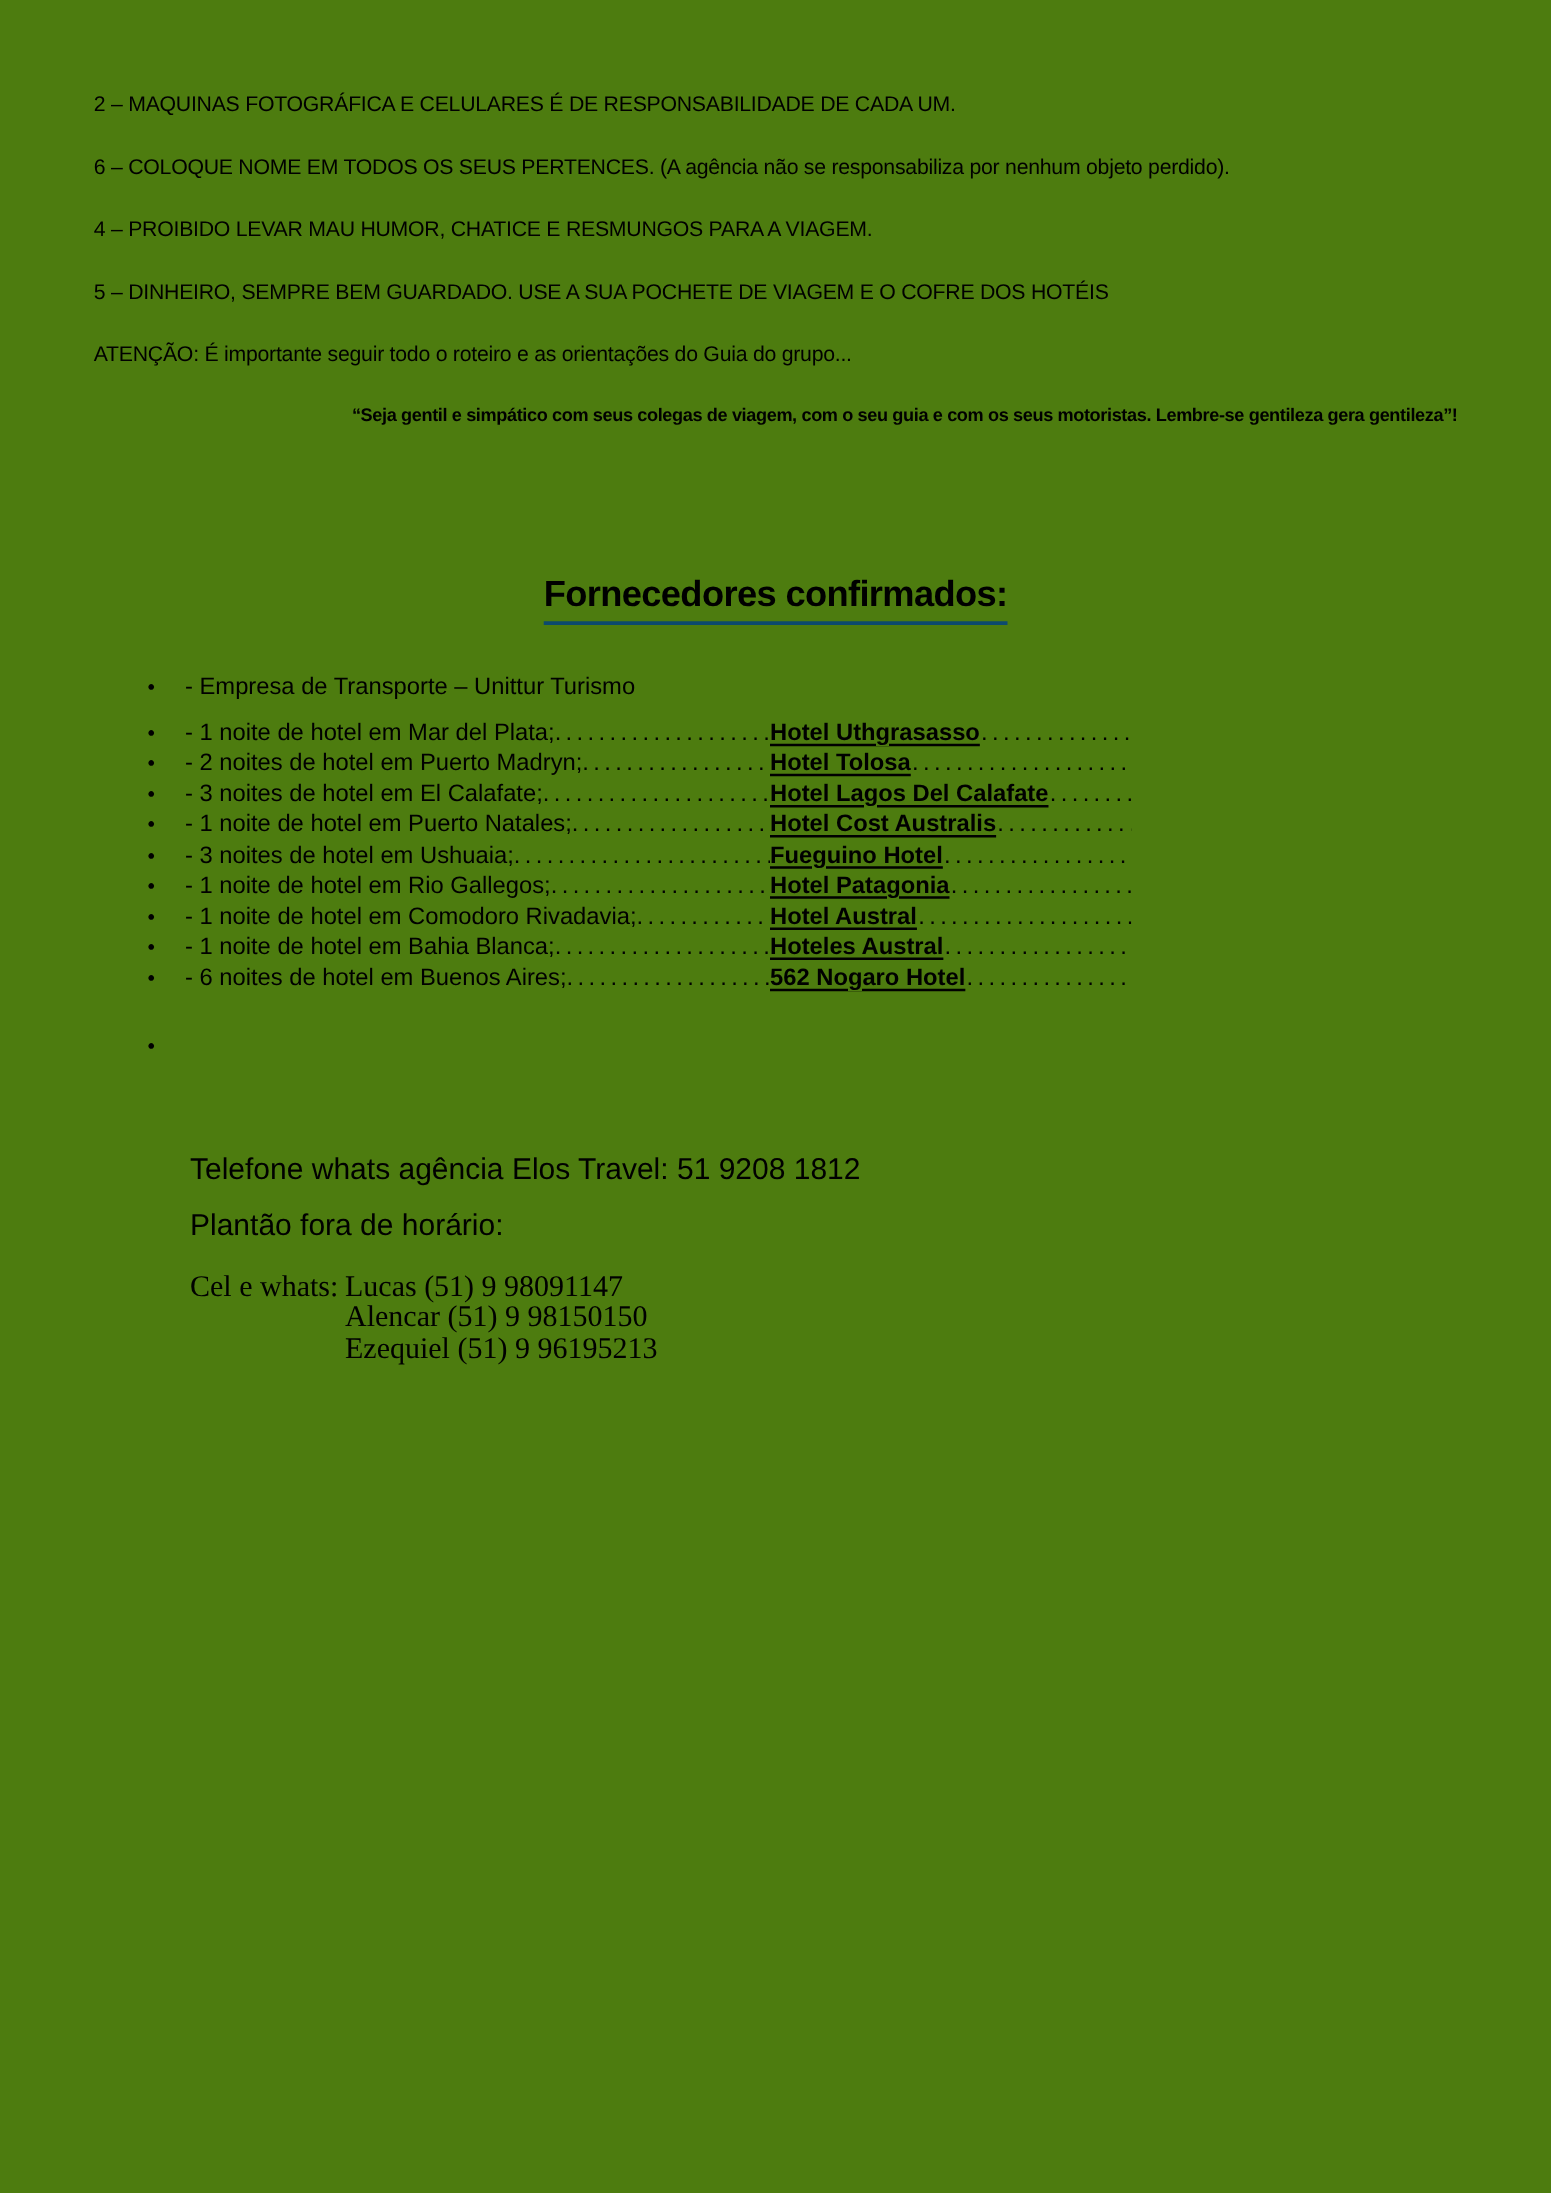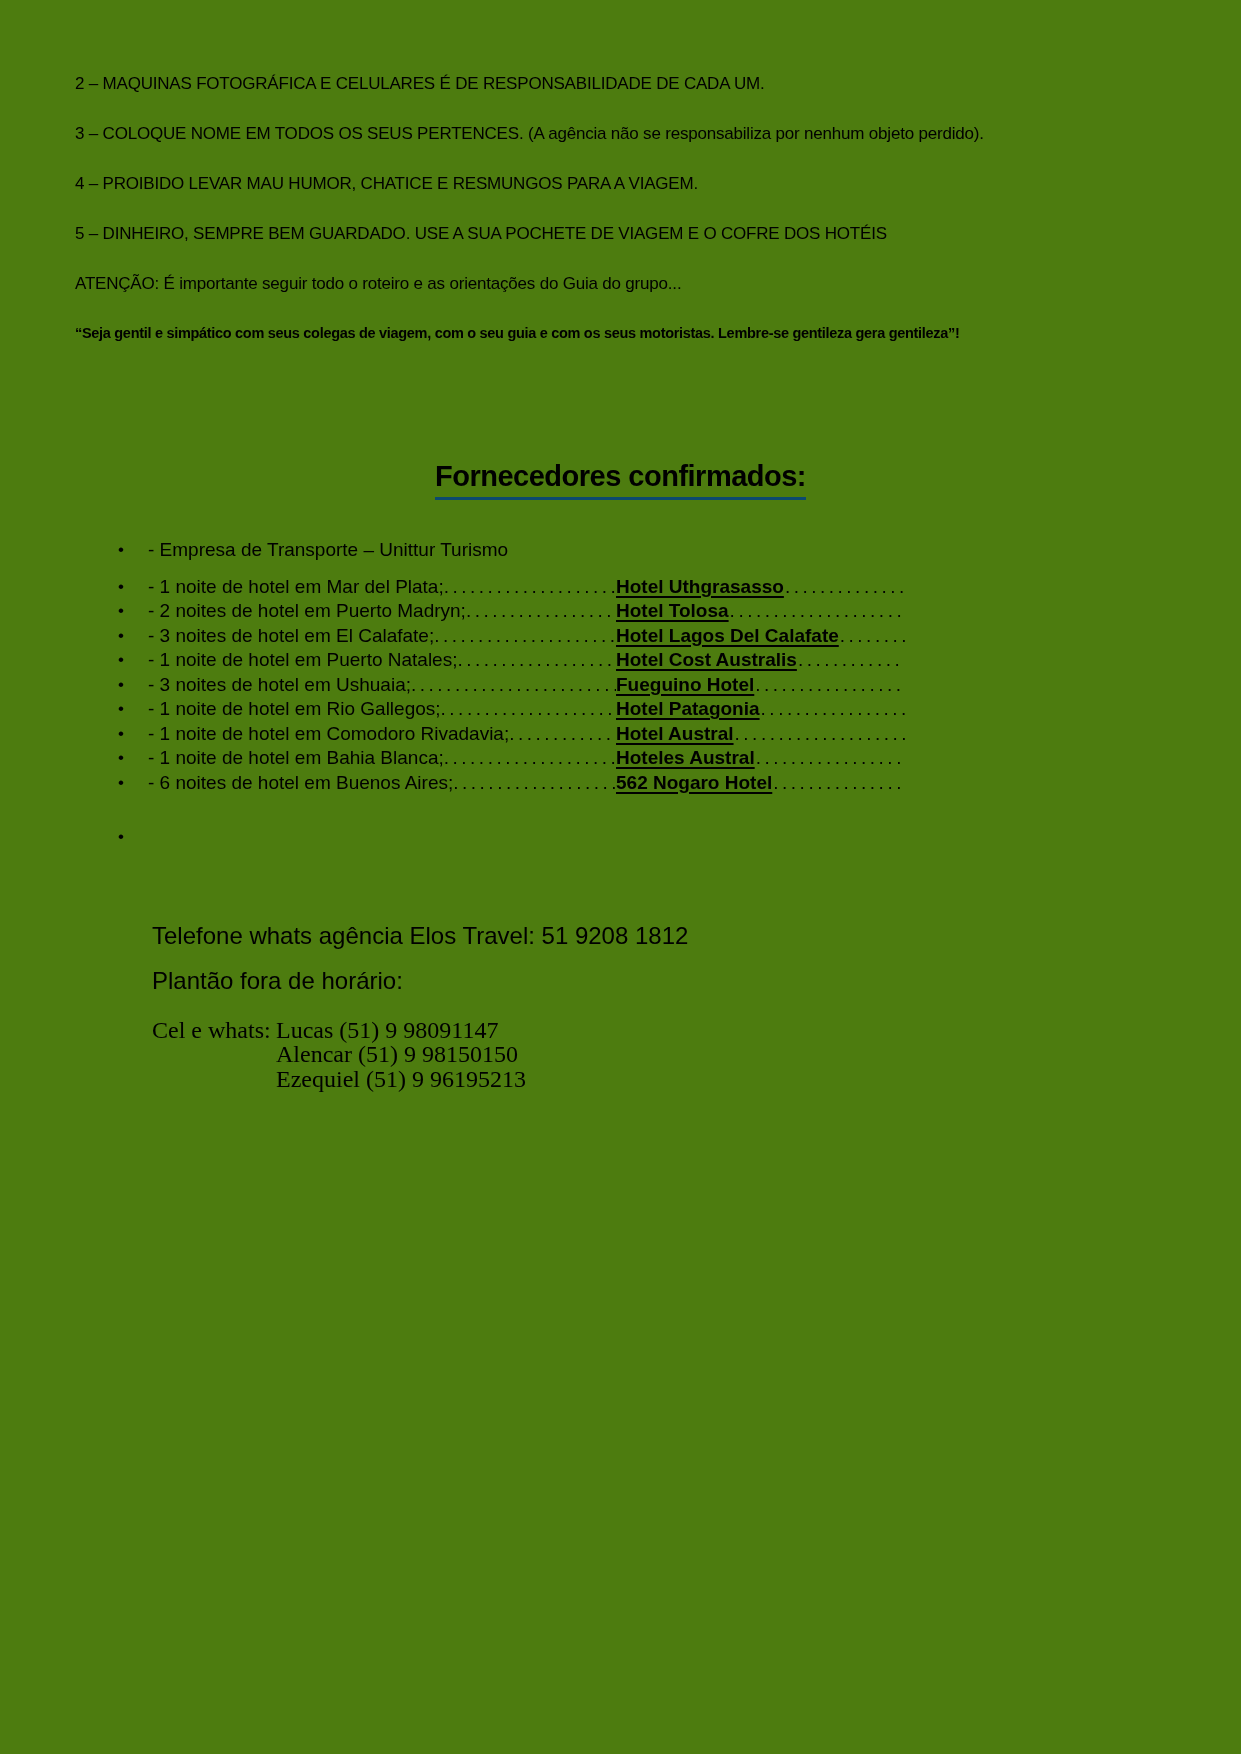--- a/index.html
+++ b/index.html
@@ -20,21 +20,21 @@
     font-size:17px;
     line-height:20px;
     letter-spacing:-0.2px;
     white-space:nowrap;
   }
   .quote {
     margin:0 !important;
     font-weight:bold;
     font-size:14.5px !important;
     line-height:18px !important;
-    text-align:left;
+    text-align:right;
     letter-spacing:-0.3px !important;
     white-space:nowrap;
   }
   
   .title {
     margin:116px 0 0 0;
     text-align:center;
     font-size:29px;
     line-height:36px;
     letter-spacing:-0.5px;
@@ -89,21 +89,21 @@
   .cel-label { flex:none; width:124px; white-space:nowrap; }
   .numbers div { white-space:nowrap; }
 </style>
 </head>
 <body>
 
 <div class="page">
 
   <section class="rules">
     <p>2 – MAQUINAS FOTOGRÁFICA E CELULARES É DE RESPONSABILIDADE DE CADA UM.</p>
-    <p>3 – COLOQUE NOME EM TODOS OS SEUS PERTENCES. (A agência não se responsabiliza por nenhum objeto perdido).</p>
+    <p>6 – COLOQUE NOME EM TODOS OS SEUS PERTENCES. (A agência não se responsabiliza por nenhum objeto perdido).</p>
     <p>4 – PROIBIDO LEVAR MAU HUMOR, CHATICE E RESMUNGOS PARA A VIAGEM.</p>
     <p>5 – DINHEIRO, SEMPRE BEM GUARDADO. USE A SUA POCHETE DE VIAGEM E O COFRE DOS HOTÉIS</p>
     <p>ATENÇÃO: É importante seguir todo o roteiro e as orientações do Guia do grupo...</p>
     <p class="quote">“Seja gentil e simpático com seus colegas de viagem, com o seu guia e com os seus motoristas. Lembre-se gentileza gera gentileza”!</p>
   </section>
 
   <h1 class="title">
     <span class="title-text">Fornecedores confirmados:</span>
   </h1>
 

